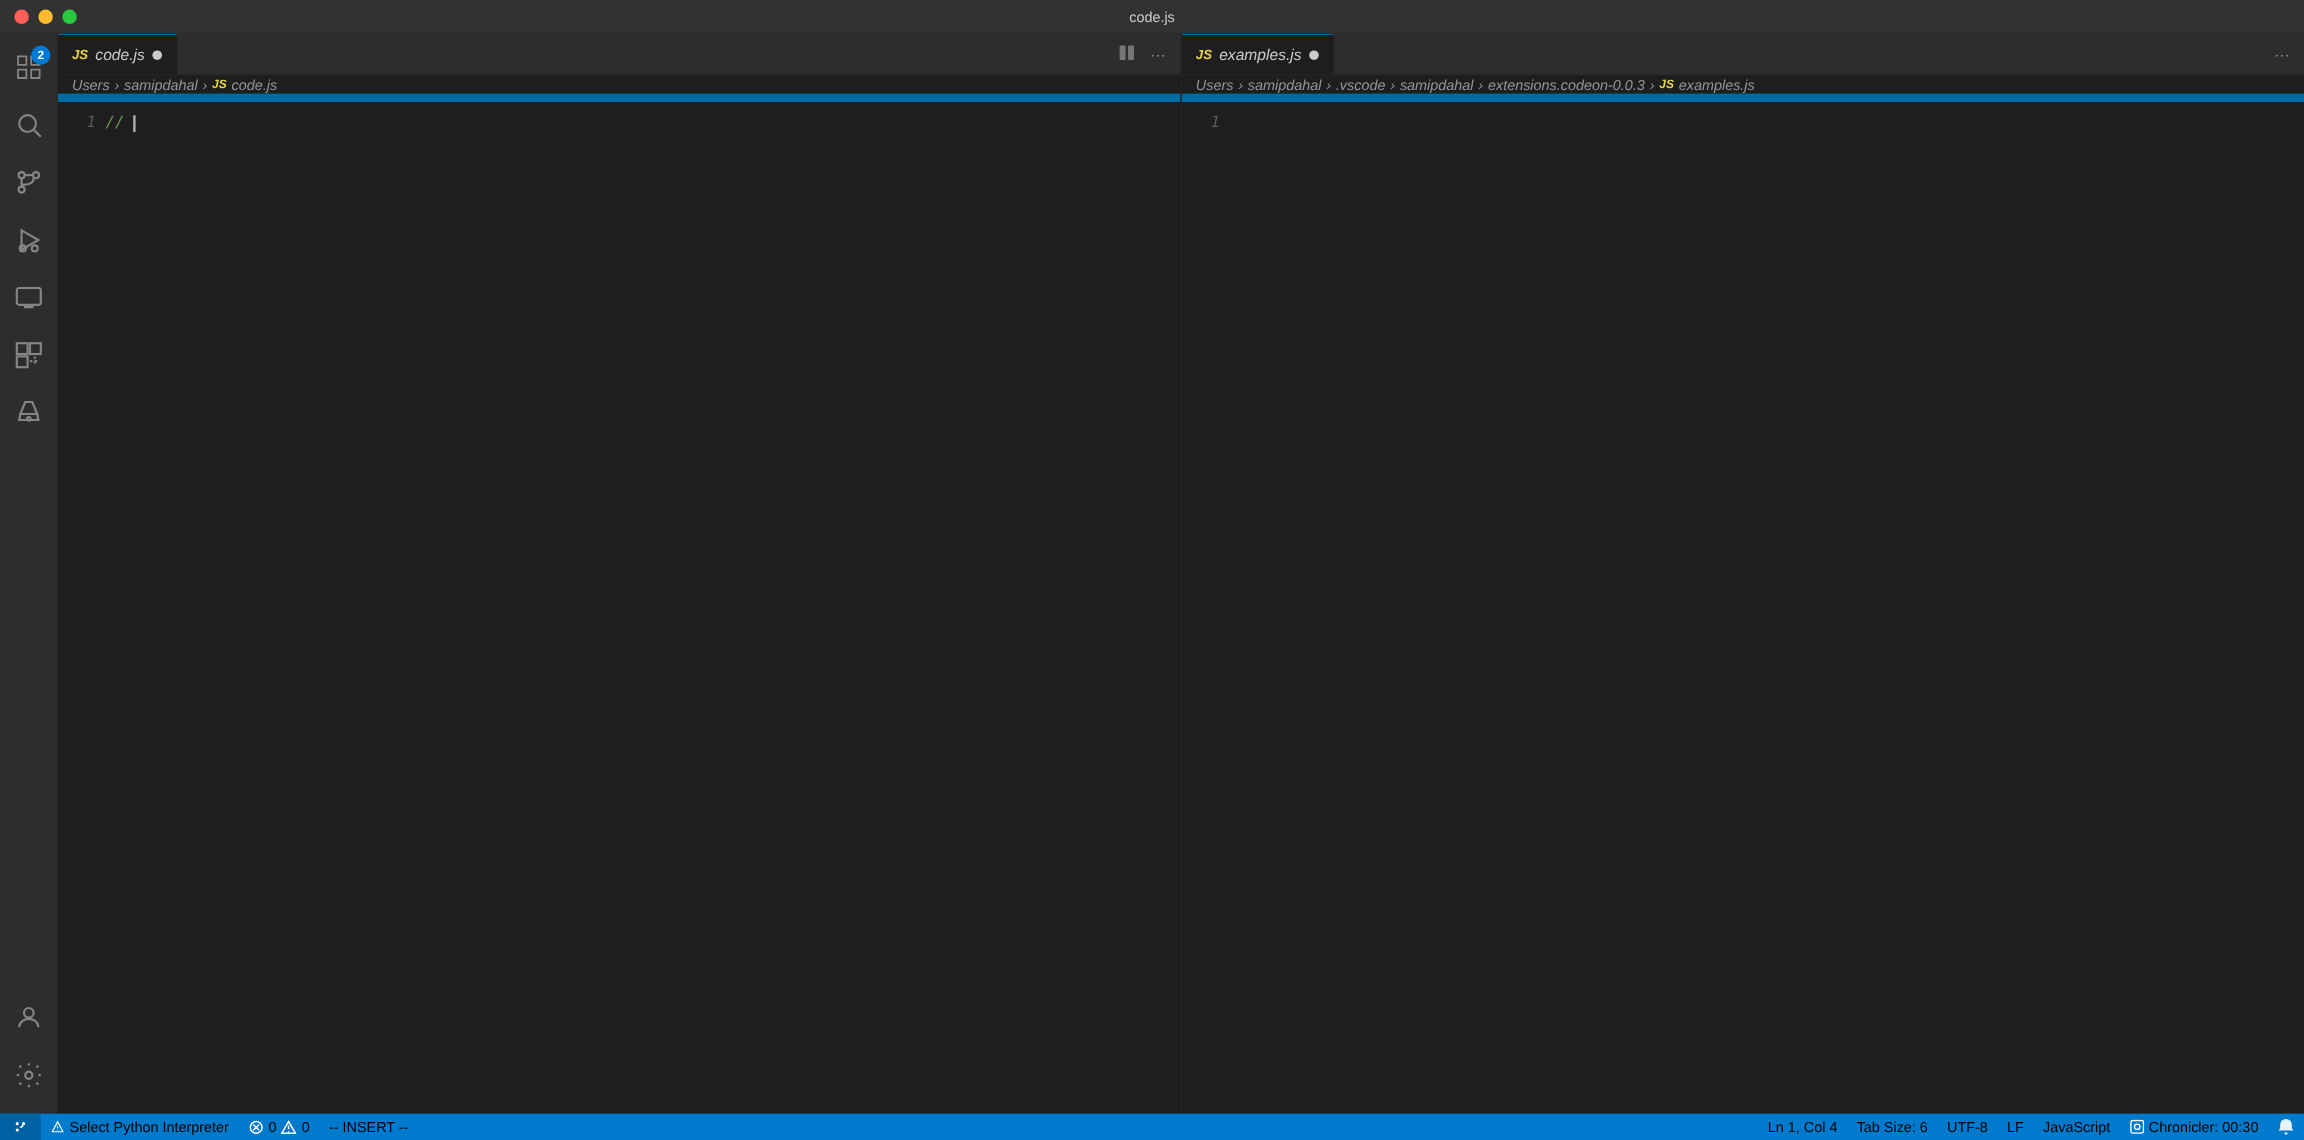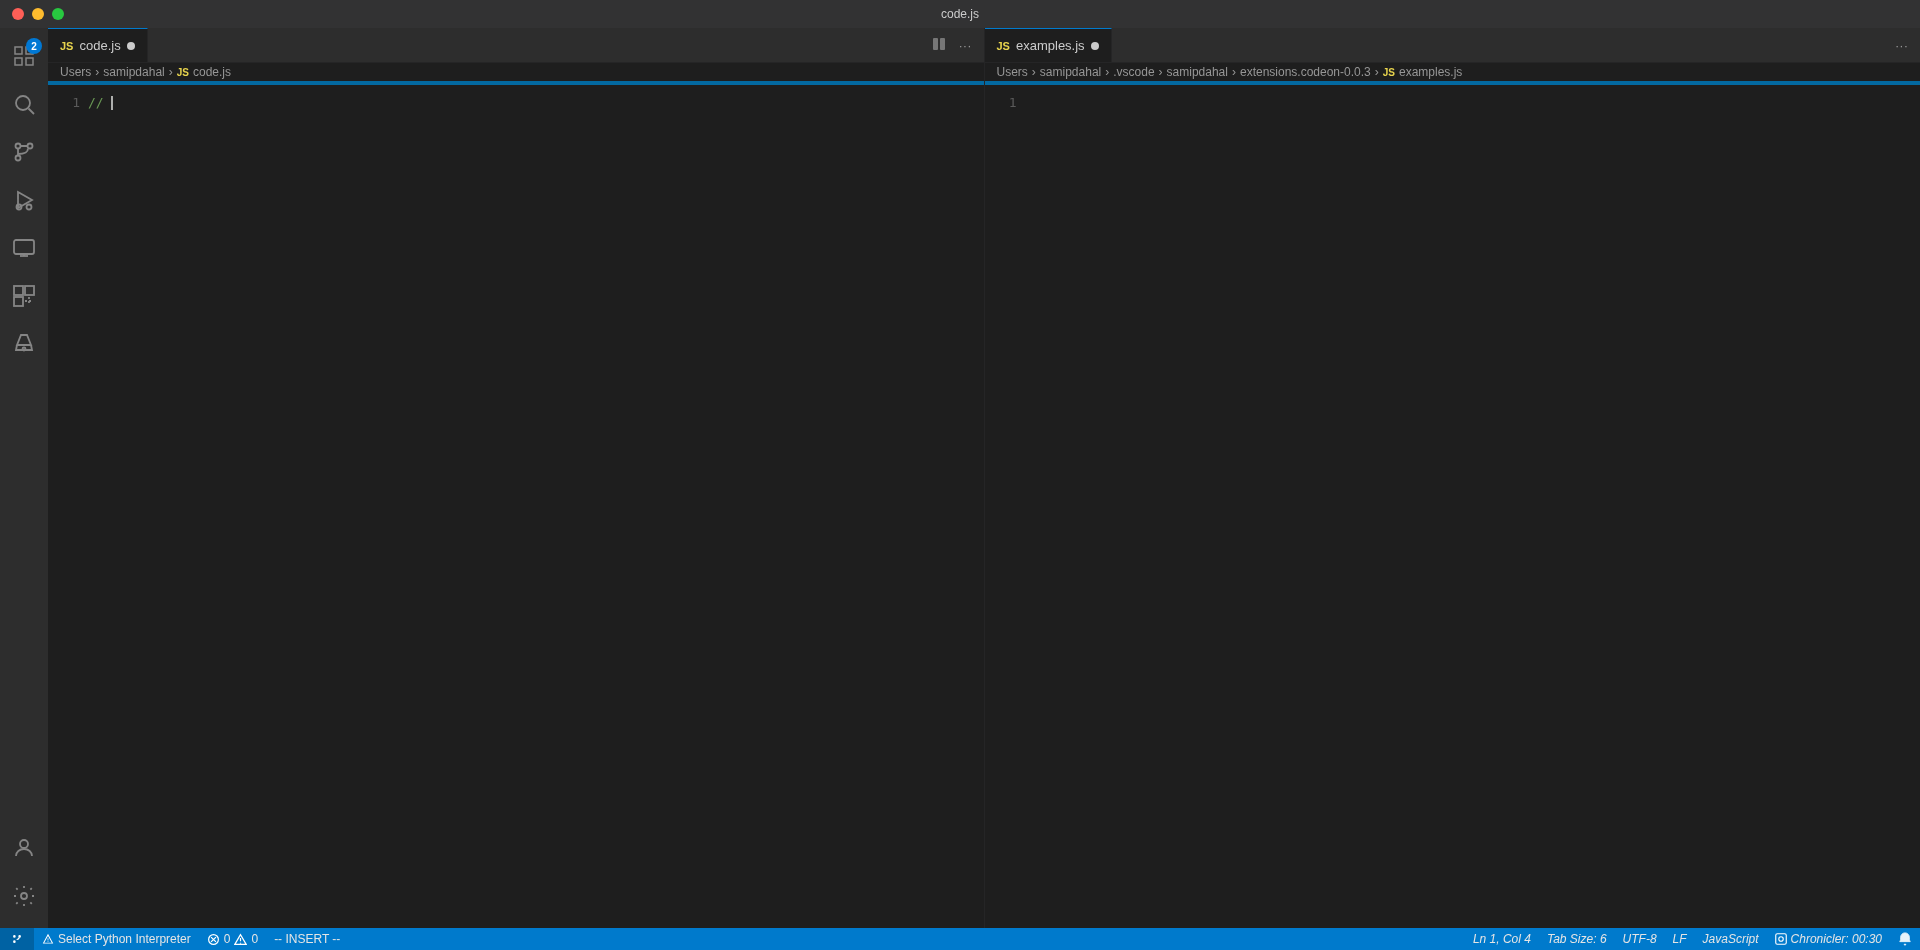--- a/index.html
+++ b/index.html
@@ -113,20 +113,21 @@
       flex: 1;
       overflow: hidden;
     }
 
     
     .editor-pane {
       flex: 1;
       display: flex;
       flex-direction: column;
       overflow: hidden;
+      font-style: italic;
     }
 
     .tab-bar {
       height: 35px;
       background: #2d2d2d;
       display: flex;
       align-items: stretch;
       border-bottom: 1px solid #252526;
       flex-shrink: 0;
     }
@@ -175,21 +176,21 @@
     
     .breadcrumb {
       height: 22px;
       background: #1e1e1e;
       display: flex;
       align-items: center;
       padding: 0 12px;
       font-size: 12px;
       color: #969696;
       gap: 4px;
-      border-bottom: 4px solid #0369a1;
+      border-bottom: 7px solid #0369a1;
       flex-shrink: 0;
     }
     .breadcrumb-sep { color: #969696; }
     .breadcrumb-item { cursor: pointer; }
     .breadcrumb-icon {
       color: #e8d44d;
       font-size: 10px;
       font-weight: bold;
     }
 
@@ -249,41 +250,40 @@
     }
 
     
     .status-bar {
       height: 22px;
       background: #007acc;
       display: flex;
       align-items: center;
       font-size: 12px;
       flex-shrink: 0;
-      color: #e5e5e5;
+      color: #000000;
     }
     .status-left {
       display: flex;
       align-items: center;
       gap: 0;
     }
     .status-item {
       display: flex;
       align-items: center;
       gap: 4px;
       padding: 0 8px;
       height: 22px;
       cursor: pointer;
       white-space: nowrap;
     }
     .status-right {
       margin-left: auto;
       display: flex;
       align-items: center;
-      font-style: italic;
     }
     .status-git {
       background: #0062a3;
       padding: 0 10px;
       height: 22px;
       display: flex;
       align-items: center;
       gap: 4px;
     }
   </style>

